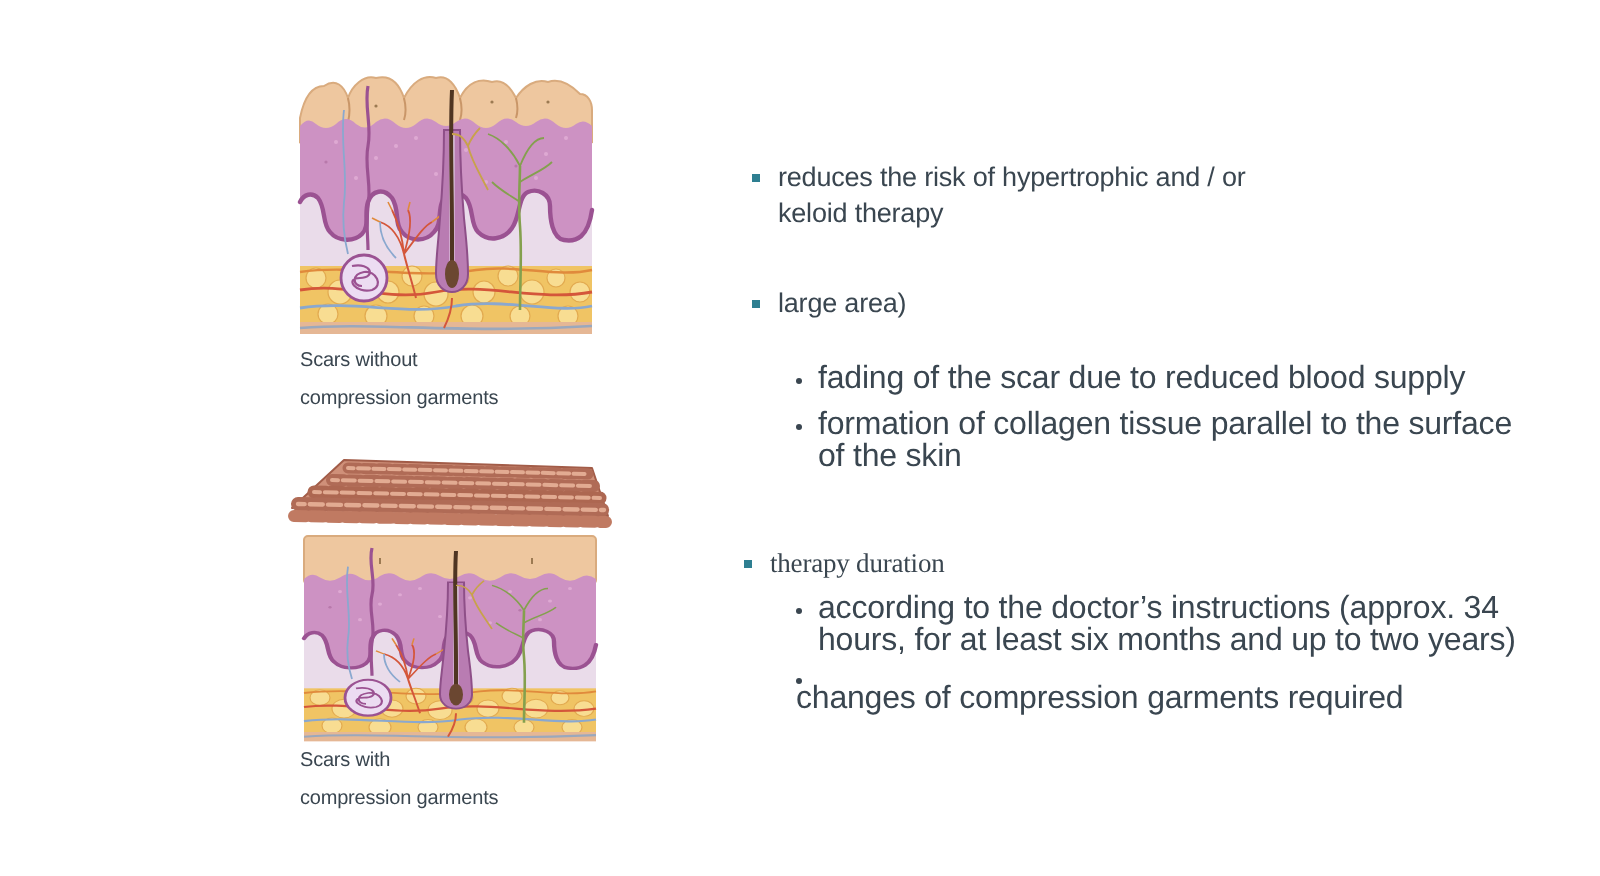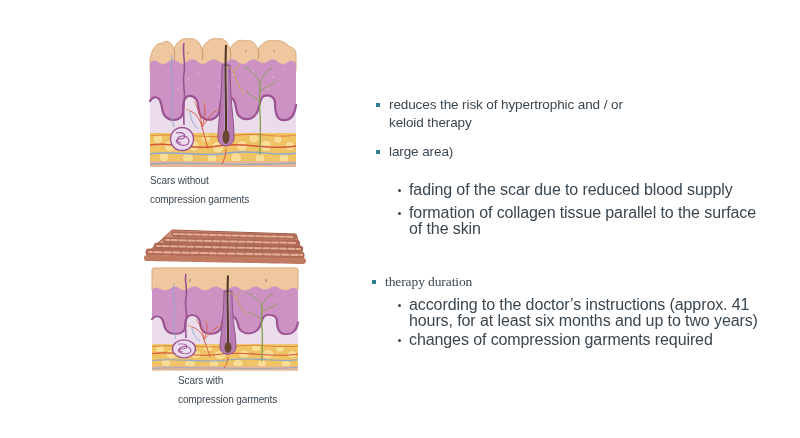--- a/index.html
+++ b/index.html
@@ -185,28 +185,28 @@
         <path d="M22,16 L153,19" stroke="#e2ab92" stroke-width="2" stroke-dasharray="6,2.4" stroke-dashoffset="3" stroke-linecap="round" fill="none"></path>
         <path d="M13,22 L156,25" stroke="#ad6751" stroke-width="6.5" stroke-dasharray="6,2.4" stroke-linecap="round" fill="none"></path>
         <path d="M13,22 L156,25" stroke="#e2ab92" stroke-width="2" stroke-dasharray="6,2.4" stroke-dashoffset="3" stroke-linecap="round" fill="none"></path>
         <path d="M5,28 L158,31" stroke="#b06b56" stroke-width="7" stroke-dasharray="6.5,2.6" stroke-linecap="round" fill="none"></path>
         <path d="M5,28 L158,31" stroke="#e2ab92" stroke-width="2.2" stroke-dasharray="6.5,2.6" stroke-dashoffset="3.2" stroke-linecap="round" fill="none"></path>
         <path d="M3,34 L159,37" stroke="#c07a62" stroke-width="6" stroke-dasharray="6,2.5" stroke-linecap="round" fill="none"></path>
       </g>
     </svg>
   </div>
 
-  <div class="caption" style="left:150px;top:372px;margin-left:28px;">
+  <div class="caption" style="left:150px;top:372px;">
     <div>Scars with</div>
     <div>compression garments</div>
   </div>
 
   <div>
 
-    <div class="li l1" style="left:376px;top:96px;">
+    <div class="li l1" style="left:376px;top:80px;">
       <span class="dot"></span>
       <span class="txt">
         <span class="ln">reduces the risk of hypertrophic and / or</span>
         <span class="ln">keloid therapy</span>
       </span>
     </div>
 
     <div class="li l1" style="left:376px;top:143px;">
       <span class="dot"></span>
       <span class="txt">
@@ -232,26 +232,26 @@
     <div class="li l1" style="left:372px;top:273px;font-family:Liberation Serif, serif;">
       <span class="dot"></span>
       <span class="txt">
         <span class="ln">therapy duration</span>
       </span>
     </div>
 
     <div class="li l2" style="left:398px;top:297px;">
       <span class="dot"></span>
       <span class="txt">
-        <span class="ln">according to the doctor’s instructions (approx. 41</span>
+        <span class="ln">according to the doctor’s instructions (approx. 34</span>
         <span class="ln">hours, for at least six months and up to two years)</span>
       </span>
     </div>
 
-    <div class="li l2" style="left:398px;top:332px;">
+    <div class="li l2" style="left:398px;top:332px;flex-direction:column;">
       <span class="dot"></span>
       <span class="txt">
         <span class="ln">changes of compression garments required</span>
       </span>
     </div>
 
   </div>
 </div>
 
 </body></html>

